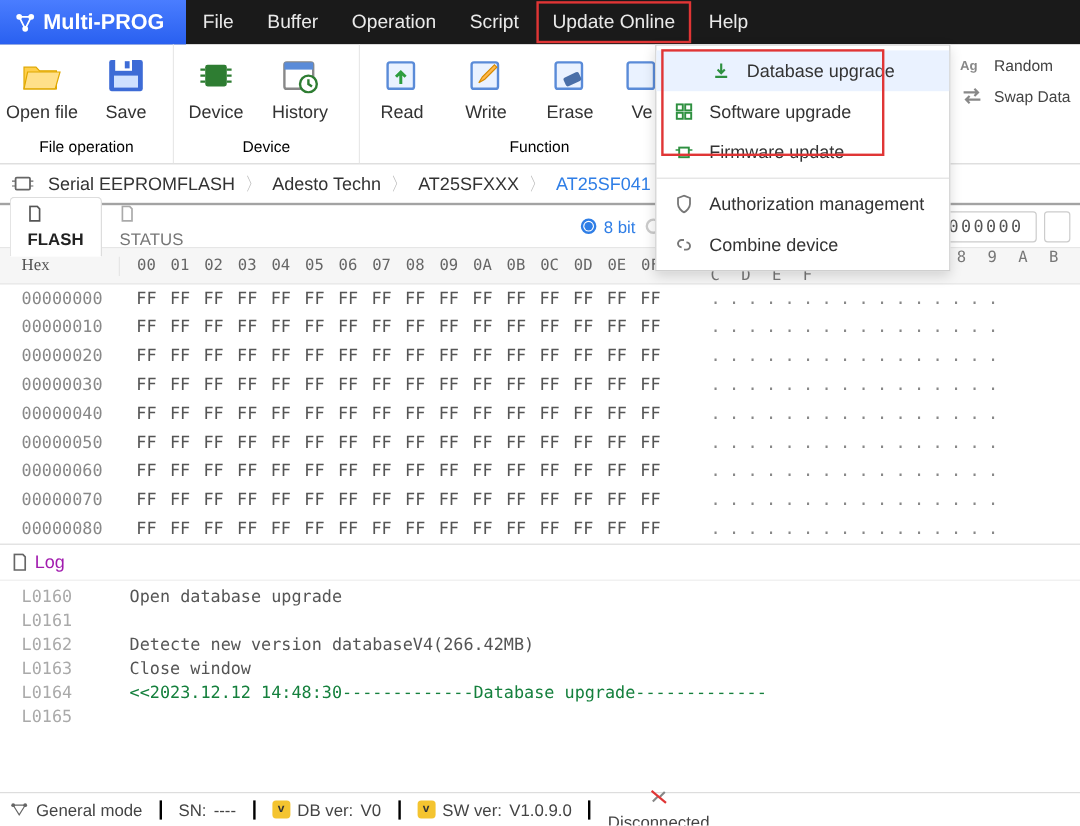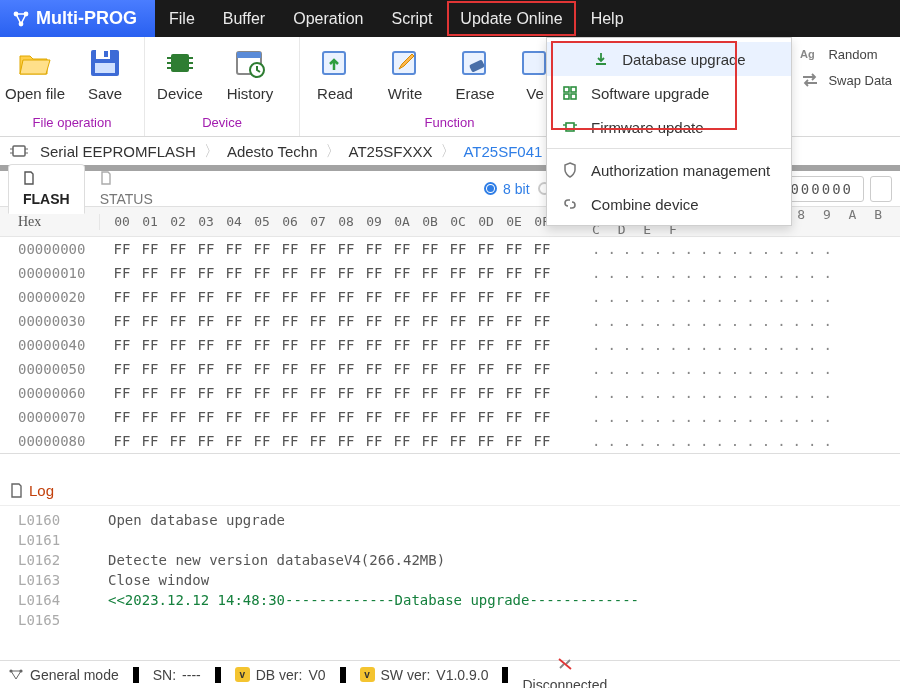--- a/index.html
+++ b/index.html
@@ -10,38 +10,38 @@
   .logo { display: flex; align-items: center; background: linear-gradient(180deg,#4a7dff,#2960f0); padding: 0 18px 0 12px; font-size: 18px; font-weight: 700; gap: 6px; }
   .logo-icon { width: 18px; height: 18px; }
   .menubar-items { display: flex; align-items: stretch; }
   .menubar-item { display: flex; align-items: center; padding: 0 14px; font-size: 16px; color: #eaeaea; cursor: default; }
   .menubar-item.highlighted { outline: 2px solid #e03535; outline-offset: -3px; }
   
   
   .toolbar { display: flex; height: 100px; border-bottom: 1px solid #d8d8d8; background: #fff; }
   .tool-group { display: flex; flex-direction: column; height: 100%; border-right: 1px solid #e8e8e8; }
   .tool-row { display: flex; flex: 1; align-items: flex-start; padding-top: 6px; }
-  .tool-group-label { text-align: center; font-size: 13px; color: #a21caf; padding: 4px 4px 6px; }
+  .tool-group-label { text-align: center; font-size: 13px; color: #000000; padding: 4px 4px 6px; }
   .tool-btn { display: flex; flex-direction: column; align-items: center; justify-content: flex-start; width: 70px; padding: 4px 2px; gap: 6px; cursor: default; user-select: none; }
   .tool-btn .ico { width: 36px; height: 32px; display: flex; align-items: center; justify-content: center; }
   .tool-btn .lbl { font-size: 15px; color: #333; white-space: nowrap; }
   .tool-small-col { display: flex; flex-direction: column; padding: 8px 8px; gap: 8px; }
   .tool-small { display: flex; align-items: center; gap: 8px; font-size: 13px; color: #444; }
   .tool-small .ico { width: 20px; height: 18px; display:flex; align-items:center; justify-content:center; }
   
   
   .dropdown { position: absolute; left: 546px; top: 37px; width: 246px; background: #fff; border: 1px solid #cfcfcf; box-shadow: 0 4px 10px rgba(0,0,0,.15); z-index: 50; padding: 4px 0; }
   .dd-item { display: flex; align-items: center; gap: 12px; padding: 8px 14px; font-size: 15px; color: #333; }
   .dd-item.hover { background: #eaf2ff; justify-content: center; }
   .dd-item .ico { width: 18px; height: 18px; display:flex; align-items:center; justify-content:center; }
   .dd-sep { height: 1px; background: #e0e0e0; margin: 4px 0; }
   .dd-highlight { position: absolute; left: 551px; top: 41px; width: 186px; height: 89px; border: 2px solid #e03535; pointer-events: none; z-index: 60; }
   
   
-  .crumb-row { display: flex; align-items: center; height: 34px; padding: 0 10px; font-size: 15px; color: #333; border-bottom: 6px solid #a3a3a3; gap: 2px; }
+  .crumb-row { display: flex; align-items: center; height: 34px; padding: 0 10px; font-size: 15px; color: #333; border-bottom: 2px solid #a3a3a3; gap: 2px; }
   .crumb-icon { width: 18px; height: 14px; margin-right: 6px; }
   .crumb { color: #333; padding: 2px 4px; }
   .crumb.active { color: #2f7ee6; }
   .crumb-sep { color: #bbb; padding: 0 2px; }
   .info-ico { width: 15px; height: 15px; display: inline-flex; align-items: center; justify-content: center; margin-left: 2px; }
   
   
   .tabs-row { display: flex; align-items: center; height: 36px; padding: 0 8px; gap: 0; border-bottom: 1px solid #e0e0e0; }
   .tab { display: flex; gap: 6px; padding: 6px 14px; font-size: 14px; color: #777; border: 1px solid transparent; flex-direction: column; }
   .tab.active { color: #222; border: 1px solid #ddd; border-bottom: 1px solid #fff; border-radius: 4px 4px 0 0; background: #fff; font-weight: 600; }
@@ -65,30 +65,30 @@
   
   .hex-body { font-family: Consolas, monospace; font-size: 14px; color: #555; }
   .hex-row { display: flex; align-items: center; height: 24px; }
   .hex-row .addr { width: 100px; padding-left: 18px; color: #888; letter-spacing: 0; }
   .hex-row .bytes { padding-left: 8px; width: 462px; display: flex; }
   .hex-row .bytes span { width: 28px; text-align: center; }
   .hex-row .ascii { flex: 1; padding-left: 30px; letter-spacing: 7px; color: #888; }
   
   
   .log-panel { border-top: 1px solid #ddd; }
-  .log-head { display: flex; align-items: center; gap: 6px; padding: 6px 10px; font-size: 15px; color: #c2410c; border-bottom: 1px solid #eee; margin-top: 22px; }
+  .log-head { display: flex; align-items: center; gap: 6px; padding: 6px 10px; font-size: 15px; color: #a21caf; border-bottom: 1px solid #eee; }
   .log-body { font-family: Consolas, monospace; font-size: 14px; padding: 4px 0; height: 150px; overflow: hidden; }
   .log-row { display: flex; padding: 2px 0 2px 18px; }
   .log-ln { width: 90px; color: #aaa; }
   .log-msg { color: #555; }
   .log-msg.blue { color: #15803d; }
   
   
   .status { position: absolute; left: 0; bottom: 0; width: 100%; height: 28px; border-top: 1px solid #ddd; display: flex; align-items: center; font-size: 14px; color: #444; padding: 0 8px; gap: 14px; background: #fff; }
-  .status .seg { display: flex; align-items: center; gap: 6px; border-right: 6px solid #000000; padding-right: 14px; }
+  .status .seg { display: flex; align-items: center; gap: 6px; border-right: 2px solid #000000; padding-right: 14px; }
   .status .seg:last-child { border-right: none; flex-direction: column; }
   .v-badge { width: 15px; height: 15px; background: #f4c430; border-radius: 3px; display: inline-flex; align-items: center; justify-content: center; font-size: 10px; font-weight: 700; color: #333; }
   
   svg { display: block; }
 </style>
 </head>
 <body>
 
 <div class="menubar">
   <div class="logo">

